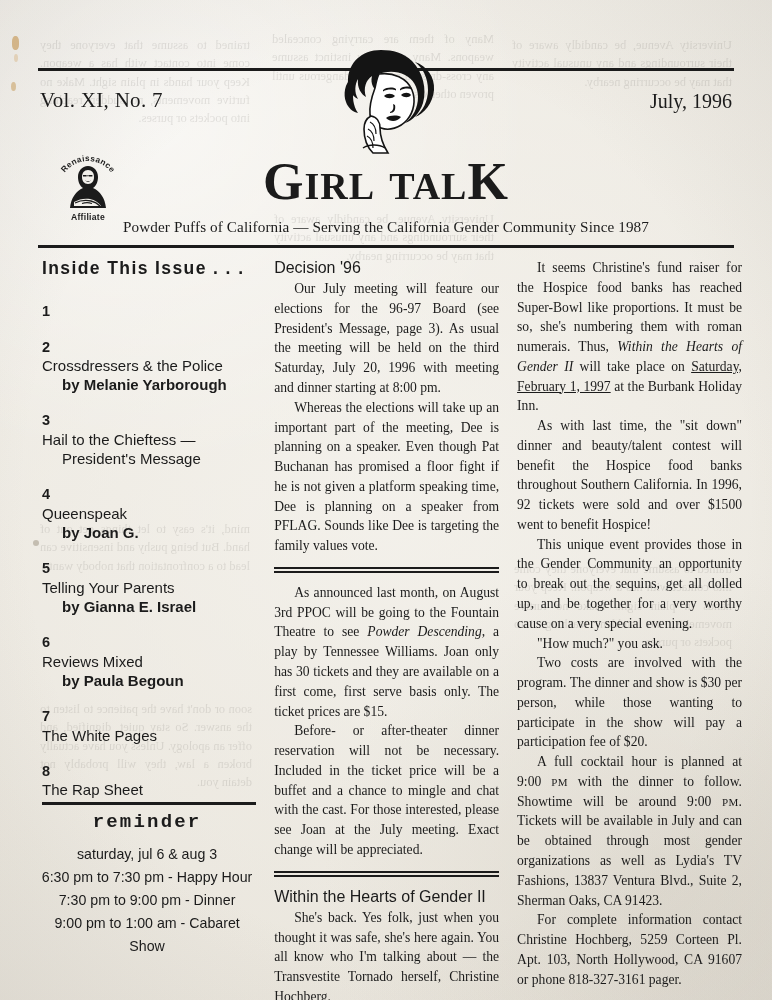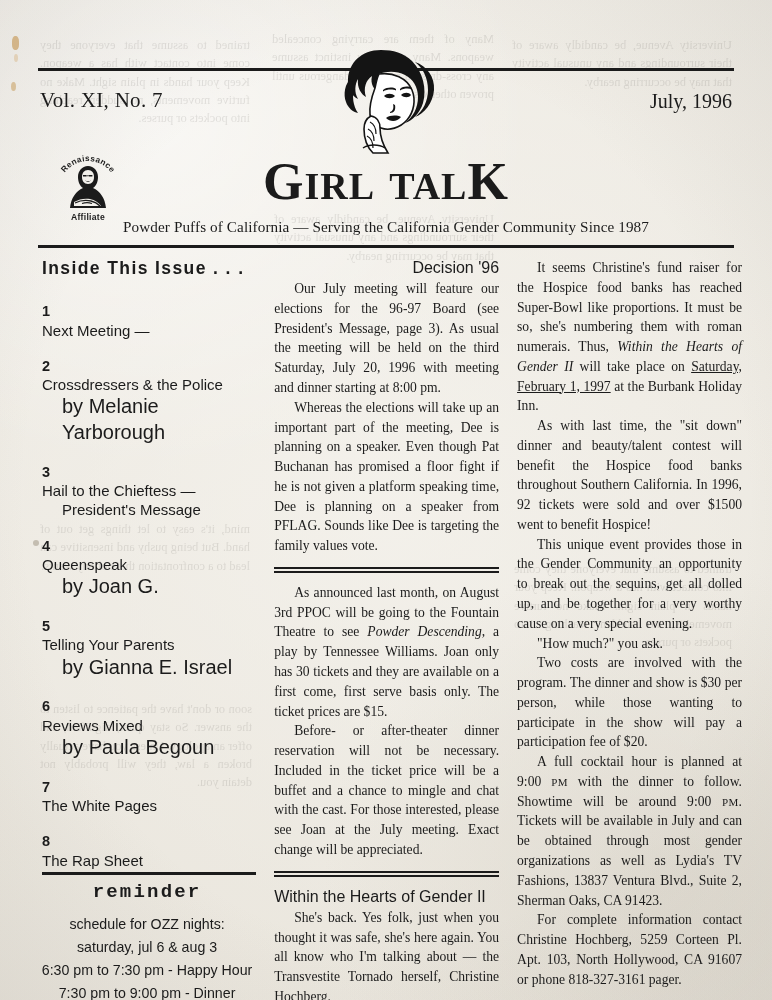--- a/index.html
+++ b/index.html
@@ -161,23 +161,24 @@
   .toc-title {
     font-size: 15px;
     display: block;
   }
   .toc-title2 {
     font-size: 15px;
     display: block;
     padding-left: 20px;
   }
   .toc-by {
-    font-size: 20px;
+    font-size: 15px;
     display: block;
     padding-left: 20px;
+    font-weight: bold;
   }
   .toc-rule {
     height: 3px;
     background: #1b1b1b;
     margin: 2px 0 6px 4px;
   }
   .reminder-head {
     font-family: "Liberation Mono", monospace;
     font-weight: bold;
     font-size: 19px;
@@ -189,21 +190,21 @@
     font-family: "Liberation Sans", sans-serif;
     font-size: 14.2px;
     text-align: center;
     line-height: 1.62;
   }
 
   
   .art-head {
     font-family: "Liberation Sans", sans-serif;
     font-size: 16px;
-    text-align: right;
+    text-align: left;
     margin: 0 0 2px 0;
     line-height: 1.2;
   }
   .art-head.left { text-align: left; }
   p.body {
     margin: 0;
     font-size: 13.6px;
     line-height: 1.455;
     text-align: justify;
     text-indent: 20px;
@@ -324,21 +325,20 @@
       <div class="rule-bottom"></div>
     </div>
 
     <div class="cols">
 
       <div class="col">
         <div class="toc-head">Inside This Issue . . .</div>
 
         <div class="toc-item">
           <span class="toc-num">1</span>
-          <span class="toc-title">Next Meeting —</span>
         </div>
 
         <div class="toc-item">
           <span class="toc-num">2</span>
           <span class="toc-title">Crossdressers &amp; the Police</span>
           <span class="toc-by">by Melanie Yarborough</span>
         </div>
 
         <div class="toc-item">
           <span class="toc-num">3</span>
@@ -371,21 +371,20 @@
 
         <div class="toc-item" style="margin-bottom:2px;">
           <span class="toc-num">8</span>
           <span class="toc-title">The Rap Sheet</span>
         </div>
 
         <div class="toc-rule"></div>
 
         <div>
           <div class="reminder-head">reminder</div>
-          <div class="rem-line">schedule for OZZ nights:</div>
           <div class="rem-line">saturday, jul 6 &amp; aug 3</div>
           <div class="rem-line">6:30 pm to 7:30 pm - Happy Hour</div>
           <div class="rem-line">7:30 pm to 9:00 pm - Dinner</div>
           <div class="rem-line">9:00 pm to 1:00 am - Cabaret Show</div>
 
         </div>
       </div>
 
       <div class="col-mid">
         <div class="art-head">Decision '96</div>

